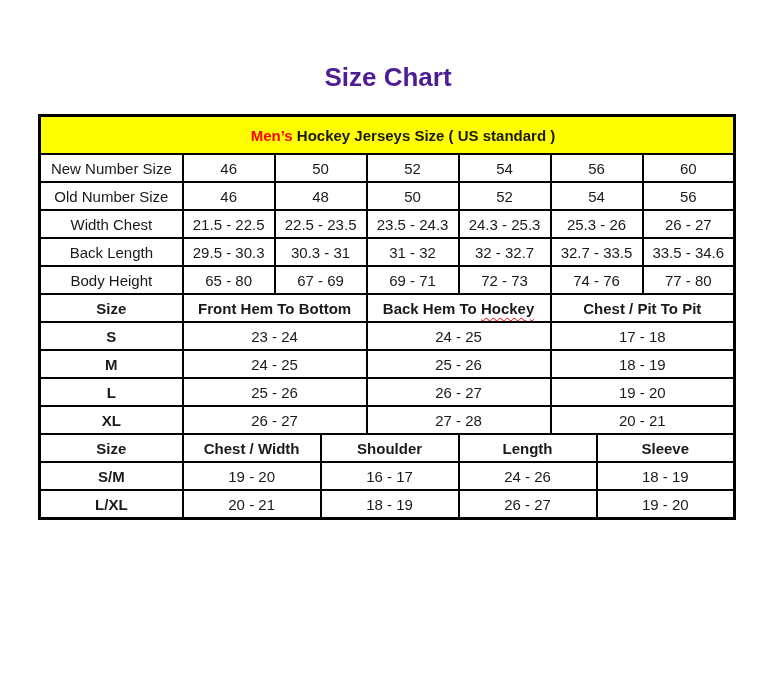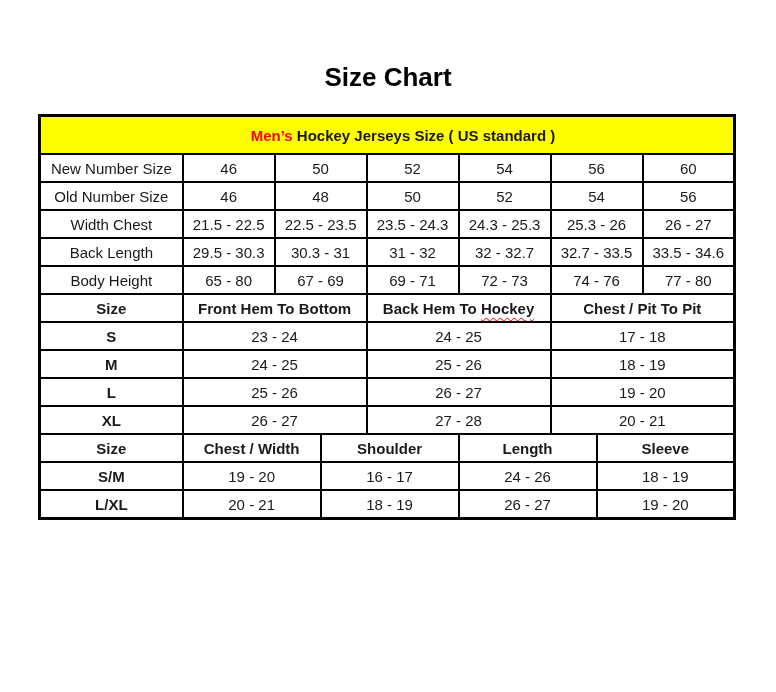--- a/index.html
+++ b/index.html
@@ -10,21 +10,21 @@
     height: 692px;
     font-family: "Liberation Sans", "DejaVu Sans", sans-serif;
     color: #1a1a1a;
     overflow: hidden;
   }
   .page-title {
     margin: 62px 0 21px 0;
     text-align: center;
     font-size: 26px;
     font-weight: bold;
-    color: #000000;
+    color: #4c1d95;
     letter-spacing: 0px;
   }
   table.size-chart {
     border-collapse: collapse;
     table-layout: fixed;
     width: 698px;
     margin-left: 38px;
     border: 3px solid #000000;
   }
   table.size-chart td {

